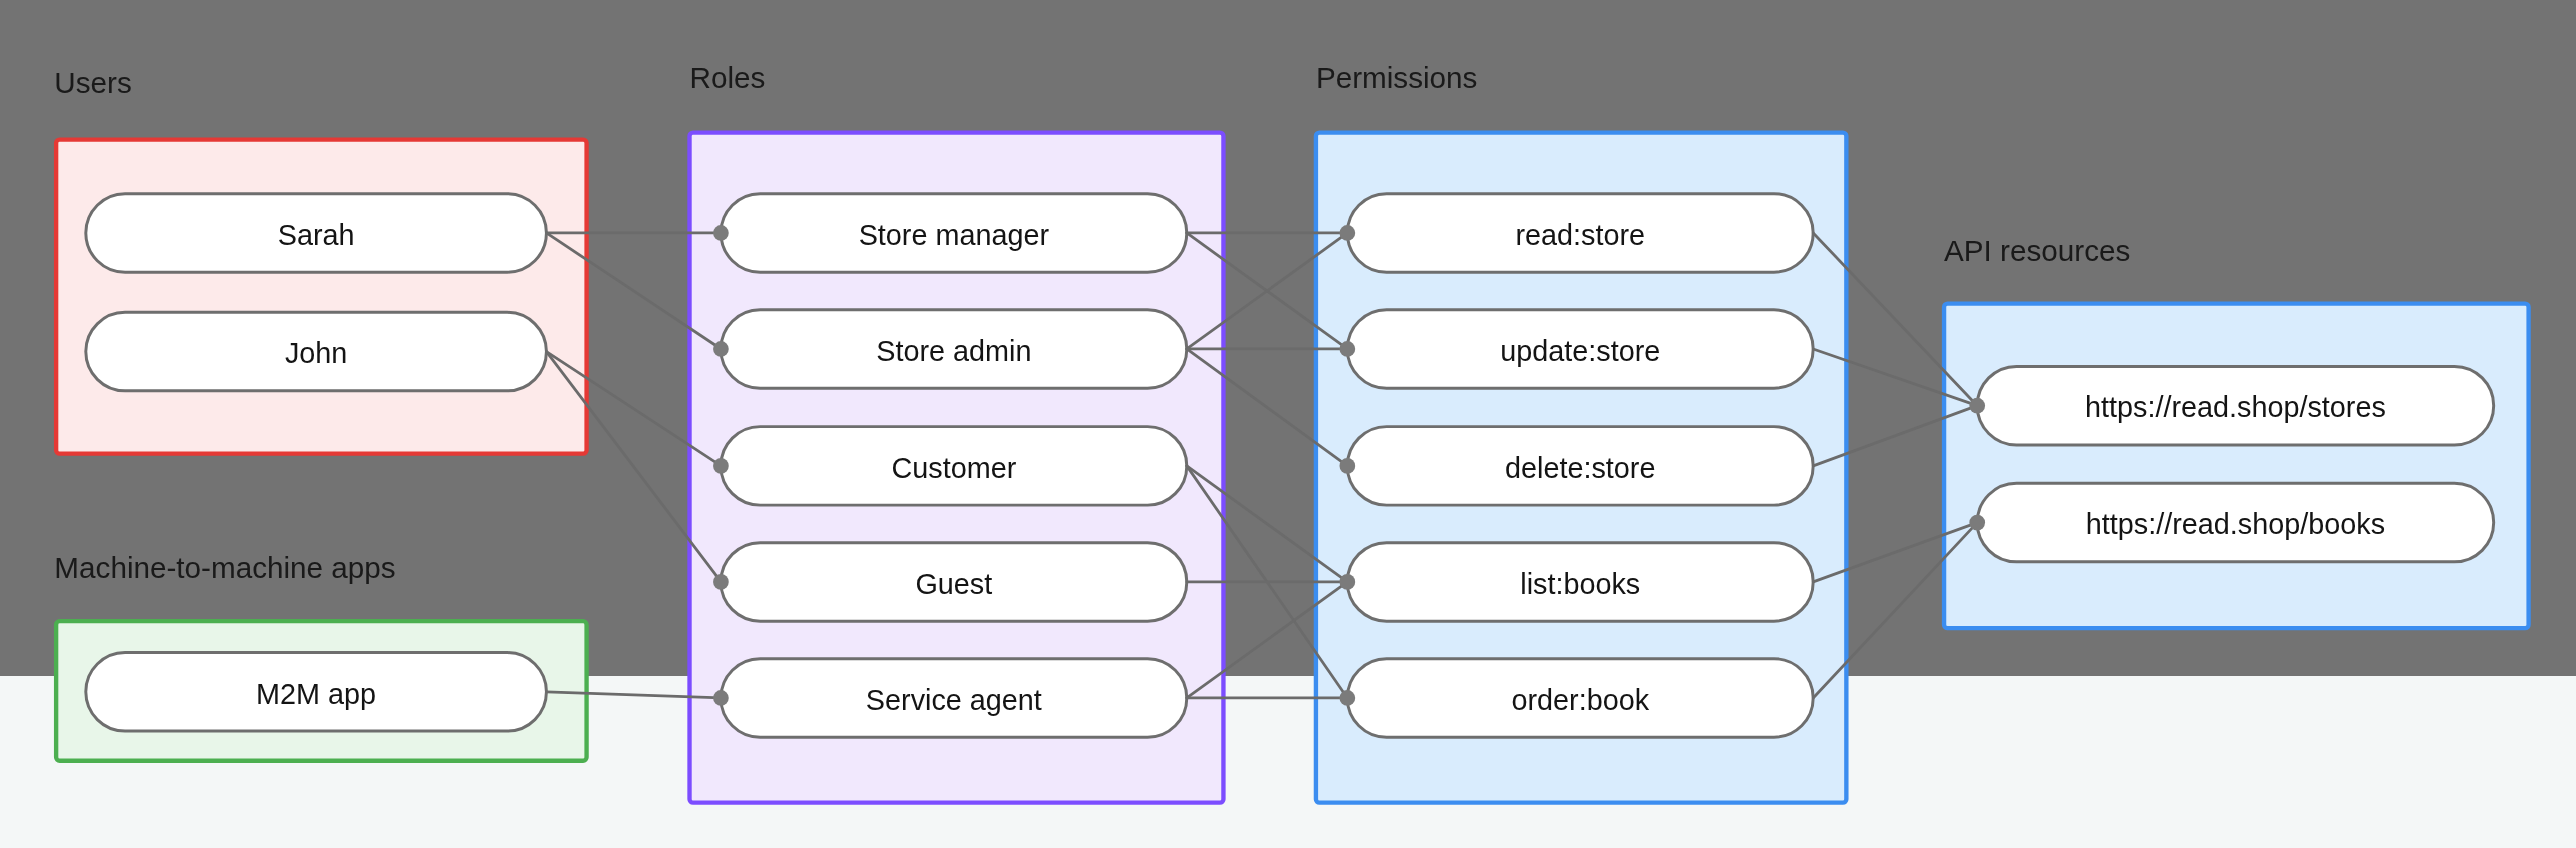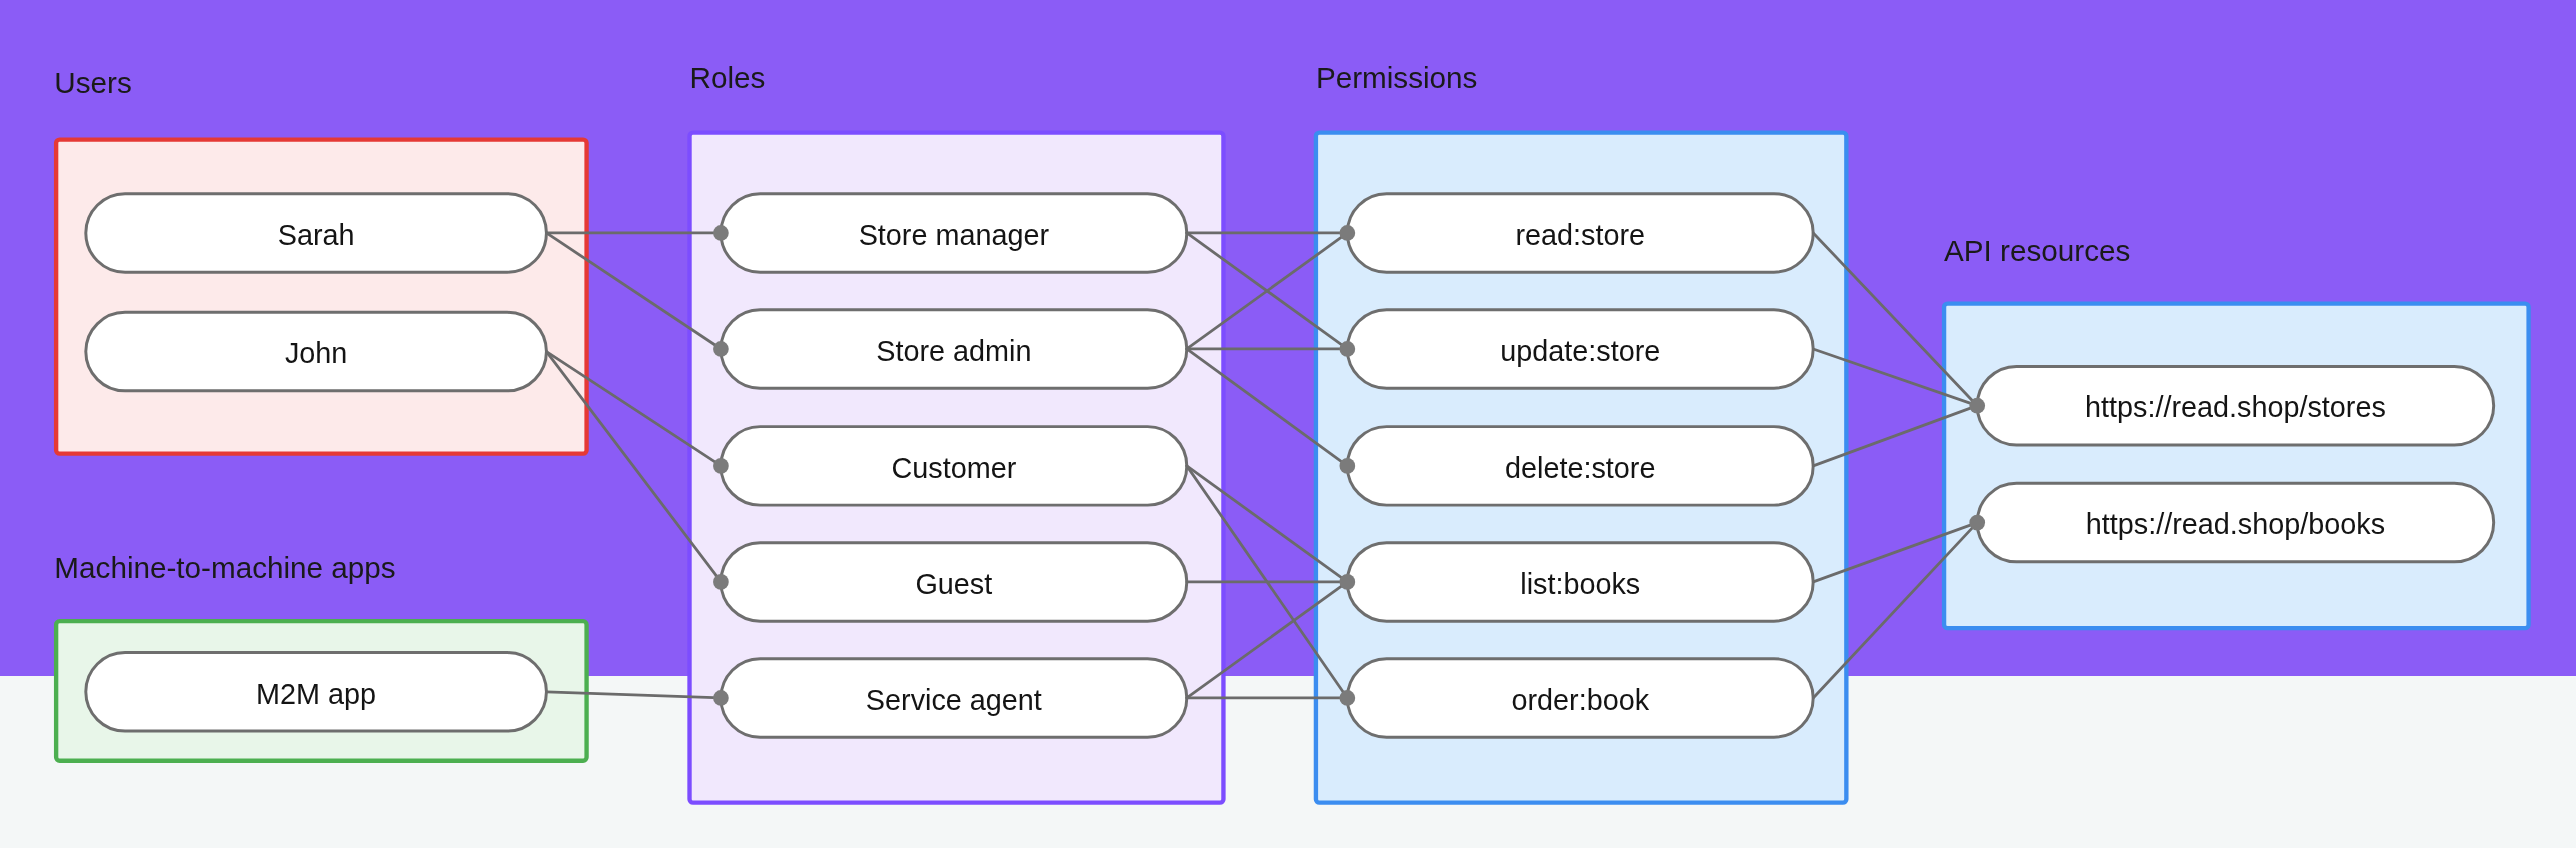--- a/index.html
+++ b/index.html
@@ -10,21 +10,21 @@
   body {
     width: 2576px;
     height: 848px;
     font-family: "Liberation Sans", sans-serif;
     overflow: hidden;
   }
   #stage {
     position: relative;
     width: 2576px;
     height: 676px;
-    background: #8b5cf6;
+    background: #737373;
   }
   svg#diagram {
     position: absolute;
     left: 0;
     top: 0;
     width: 2576px;
     height: 848px;
     display: block;
   }
   .group-title {

